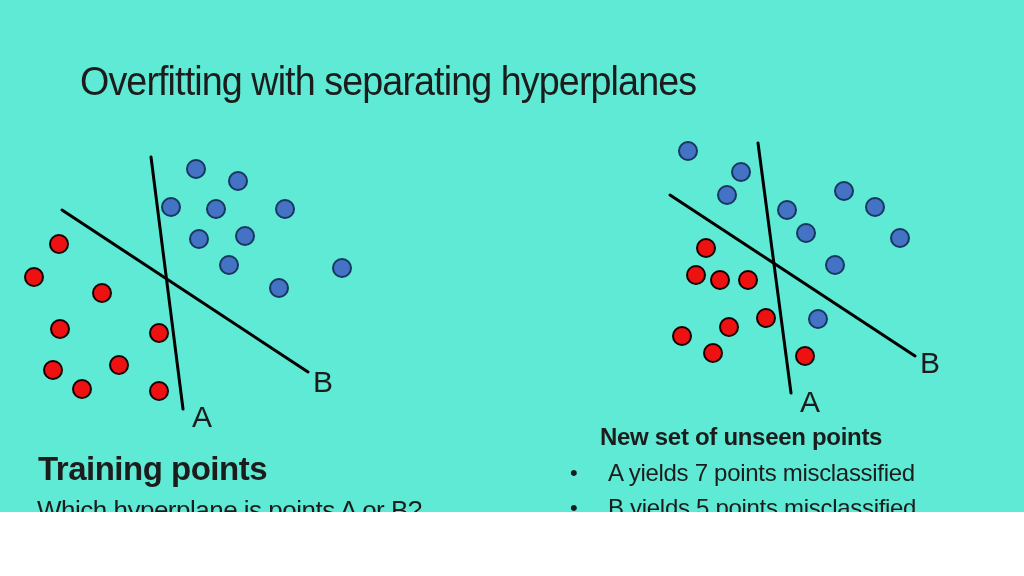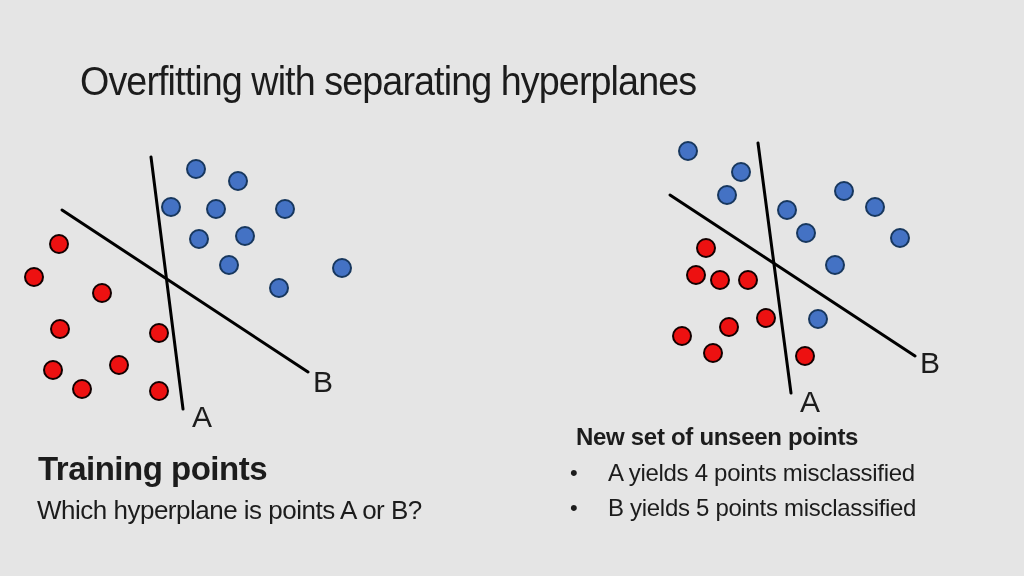--- a/index.html
+++ b/index.html
@@ -1,19 +1,19 @@
 <!DOCTYPE html>
 <html><head>
 <meta charset="utf-8">
 <style>
   html,body{margin:0;padding:0;background:#fff;}
   .slide{
     position:relative;
-    width:1024px;height:576px;
-    background:#e5e5e5;
+    width:1024px;height:512px;
+    background:#5eead4;
     overflow:hidden;
     font-family:"Liberation Sans",sans-serif;
     color:#1c1c1c;
   }
   .title{
     position:absolute;left:80px;top:58px;
     font-size:41px;font-weight:400;letter-spacing:-1px;
     transform:scaleX(0.92);transform-origin:left top;
     white-space:nowrap;color:#1c1c1c;
   }
@@ -25,21 +25,21 @@
     fill:#1c1c1c;
   }
   .caption-heading{
     position:absolute;font-weight:700;white-space:nowrap;letter-spacing:-0.5px;
   }
   .left-heading{left:38px;top:450px;font-size:33px;}
   .left-question{
     position:absolute;left:37px;top:495px;
     font-size:26px;letter-spacing:-0.5px;white-space:nowrap;font-weight:400;
   }
-  .right-heading{left:576px;top:423px;font-size:24px;letter-spacing:-0.3px;}
+  .right-heading{left:600px;top:423px;font-size:24px;letter-spacing:-0.3px;}
   .bullet-list{
     position:absolute;left:570px;top:459px;
     display:flex;flex-direction:column;gap:7px;
   }
   .bullet-row{
     display:flex;align-items:flex-start;
     font-size:24px;letter-spacing:-0.3px;white-space:nowrap;
   }
   .bullet-marker{
     width:38px;flex:0 0 38px;font-size:22px;line-height:28px;
@@ -106,21 +106,21 @@
   </svg>
 
   <div class="caption-heading left-heading">Training points</div>
   <div class="left-question">Which hyperplane is points A or B?</div>
 
   <div class="caption-heading right-heading">New set of unseen points</div>
 
   <div class="bullet-list">
     <div class="bullet-row">
       <span class="bullet-marker">•</span>
-      <span>A yields 4 points misclassified</span>
+      <span>A yields 7 points misclassified</span>
     </div>
     <div class="bullet-row">
       <span class="bullet-marker">•</span>
       <span>B yields 5 points misclassified</span>
     </div>
   </div>
 
 </div>
 
 </body></html>

